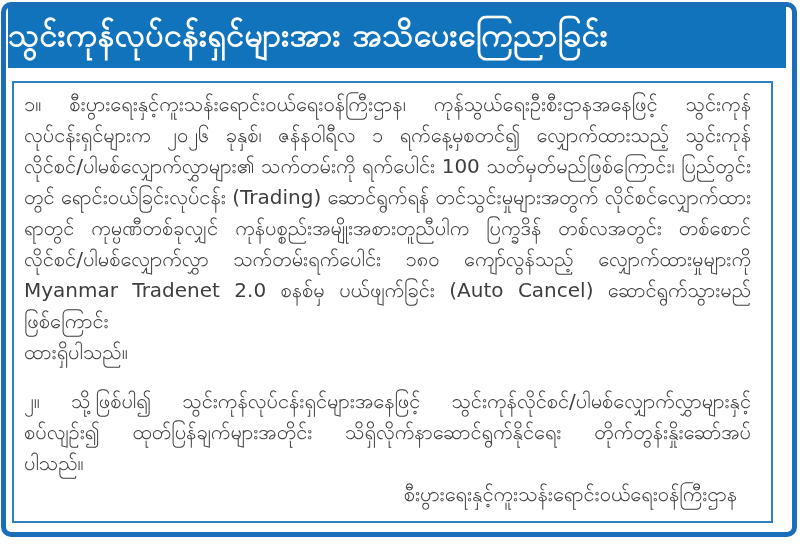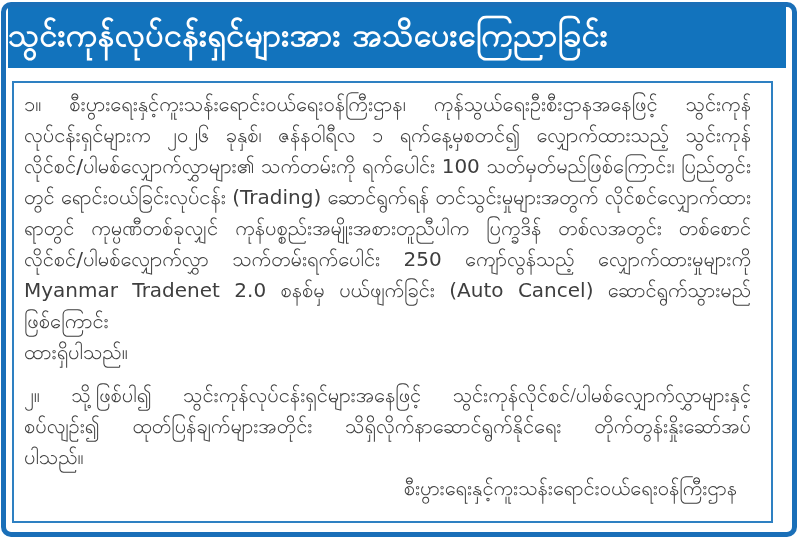--- a/index.html
+++ b/index.html
@@ -51,22 +51,21 @@
     line-height:31px;
     text-align:justify;
     text-align-last:justify;
     color:var(--text-color);
   }
   .line.last{
     text-align:center;
     text-align-last:left;
   }
   .para2-start{
-    margin-top:12px;
-    font-family:Liberation Serif, serif;
+    margin-top:18px;
   }
   .signature{
     font-size:20px;
     line-height:31px;
     text-align:right;
     padding-right:14px;
     color:var(--text-color);
   }
 </style>
 </head>
@@ -78,21 +77,21 @@
   <div class="title">သွင်းကုန်လုပ်ငန်းရှင်များအား အသိပေးကြေညာခြင်း</div>
 </div>
 
 <div class="body-box">
   <div>
     <div class="line">၁။ စီးပွားရေးနှင့်ကူးသန်းရောင်းဝယ်ရေးဝန်ကြီးဌာန၊ ကုန်သွယ်ရေးဦးစီးဌာနအနေဖြင့် သွင်းကုန်</div>
     <div class="line">လုပ်ငန်းရှင်များက ၂၀၂၆ ခုနှစ်၊ ဇန်နဝါရီလ ၁ ရက်နေ့မှစတင်၍ လျှောက်ထားသည့် သွင်းကုန်</div>
     <div class="line">လိုင်စင်/ပါမစ်လျှောက်လွှာများ၏ သက်တမ်းကို ရက်ပေါင်း 100 သတ်မှတ်မည်ဖြစ်ကြောင်း၊ ပြည်တွင်း</div>
     <div class="line">တွင် ရောင်းဝယ်ခြင်းလုပ်ငန်း (Trading) ဆောင်ရွက်ရန် တင်သွင်းမှုများအတွက် လိုင်စင်လျှောက်ထား</div>
     <div class="line">ရာတွင် ကုမ္ပဏီတစ်ခုလျှင် ကုန်ပစ္စည်းအမျိုးအစားတူညီပါက ပြက္ခဒိန် တစ်လအတွင်း တစ်စောင်</div>
-    <div class="line">လိုင်စင်/ပါမစ်လျှောက်လွှာ သက်တမ်းရက်ပေါင်း 250 ကျော်လွန်သည့် လျှောက်ထားမှုများကို</div>
+    <div class="line">လိုင်စင်/ပါမစ်လျှောက်လွှာ သက်တမ်းရက်ပေါင်း ၁၈၀ ကျော်လွန်သည့် လျှောက်ထားမှုများကို</div>
     <div class="line">Myanmar Tradenet 2.0 စနစ်မှ ပယ်ဖျက်ခြင်း (Auto Cancel) ဆောင်ရွက်သွားမည်ဖြစ်ကြောင်း</div>
     <div class="line last">ထားရှိပါသည်။</div>
   </div>
   <div>
     <div class="line para2-start">၂။ သို့ဖြစ်ပါ၍ သွင်းကုန်လုပ်ငန်းရှင်များအနေဖြင့် သွင်းကုန်လိုင်စင်/ပါမစ်လျှောက်လွှာများနှင့်</div>
     <div class="line">စပ်လျဉ်း၍ ထုတ်ပြန်ချက်များအတိုင်း သိရှိလိုက်နာဆောင်ရွက်နိုင်ရေး တိုက်တွန်းနှိုးဆော်အပ်</div>
     <div class="line last">ပါသည်။</div>
   </div>
   <div class="signature">စီးပွားရေးနှင့်ကူးသန်းရောင်းဝယ်ရေးဝန်ကြီးဌာန</div>
 </div>

